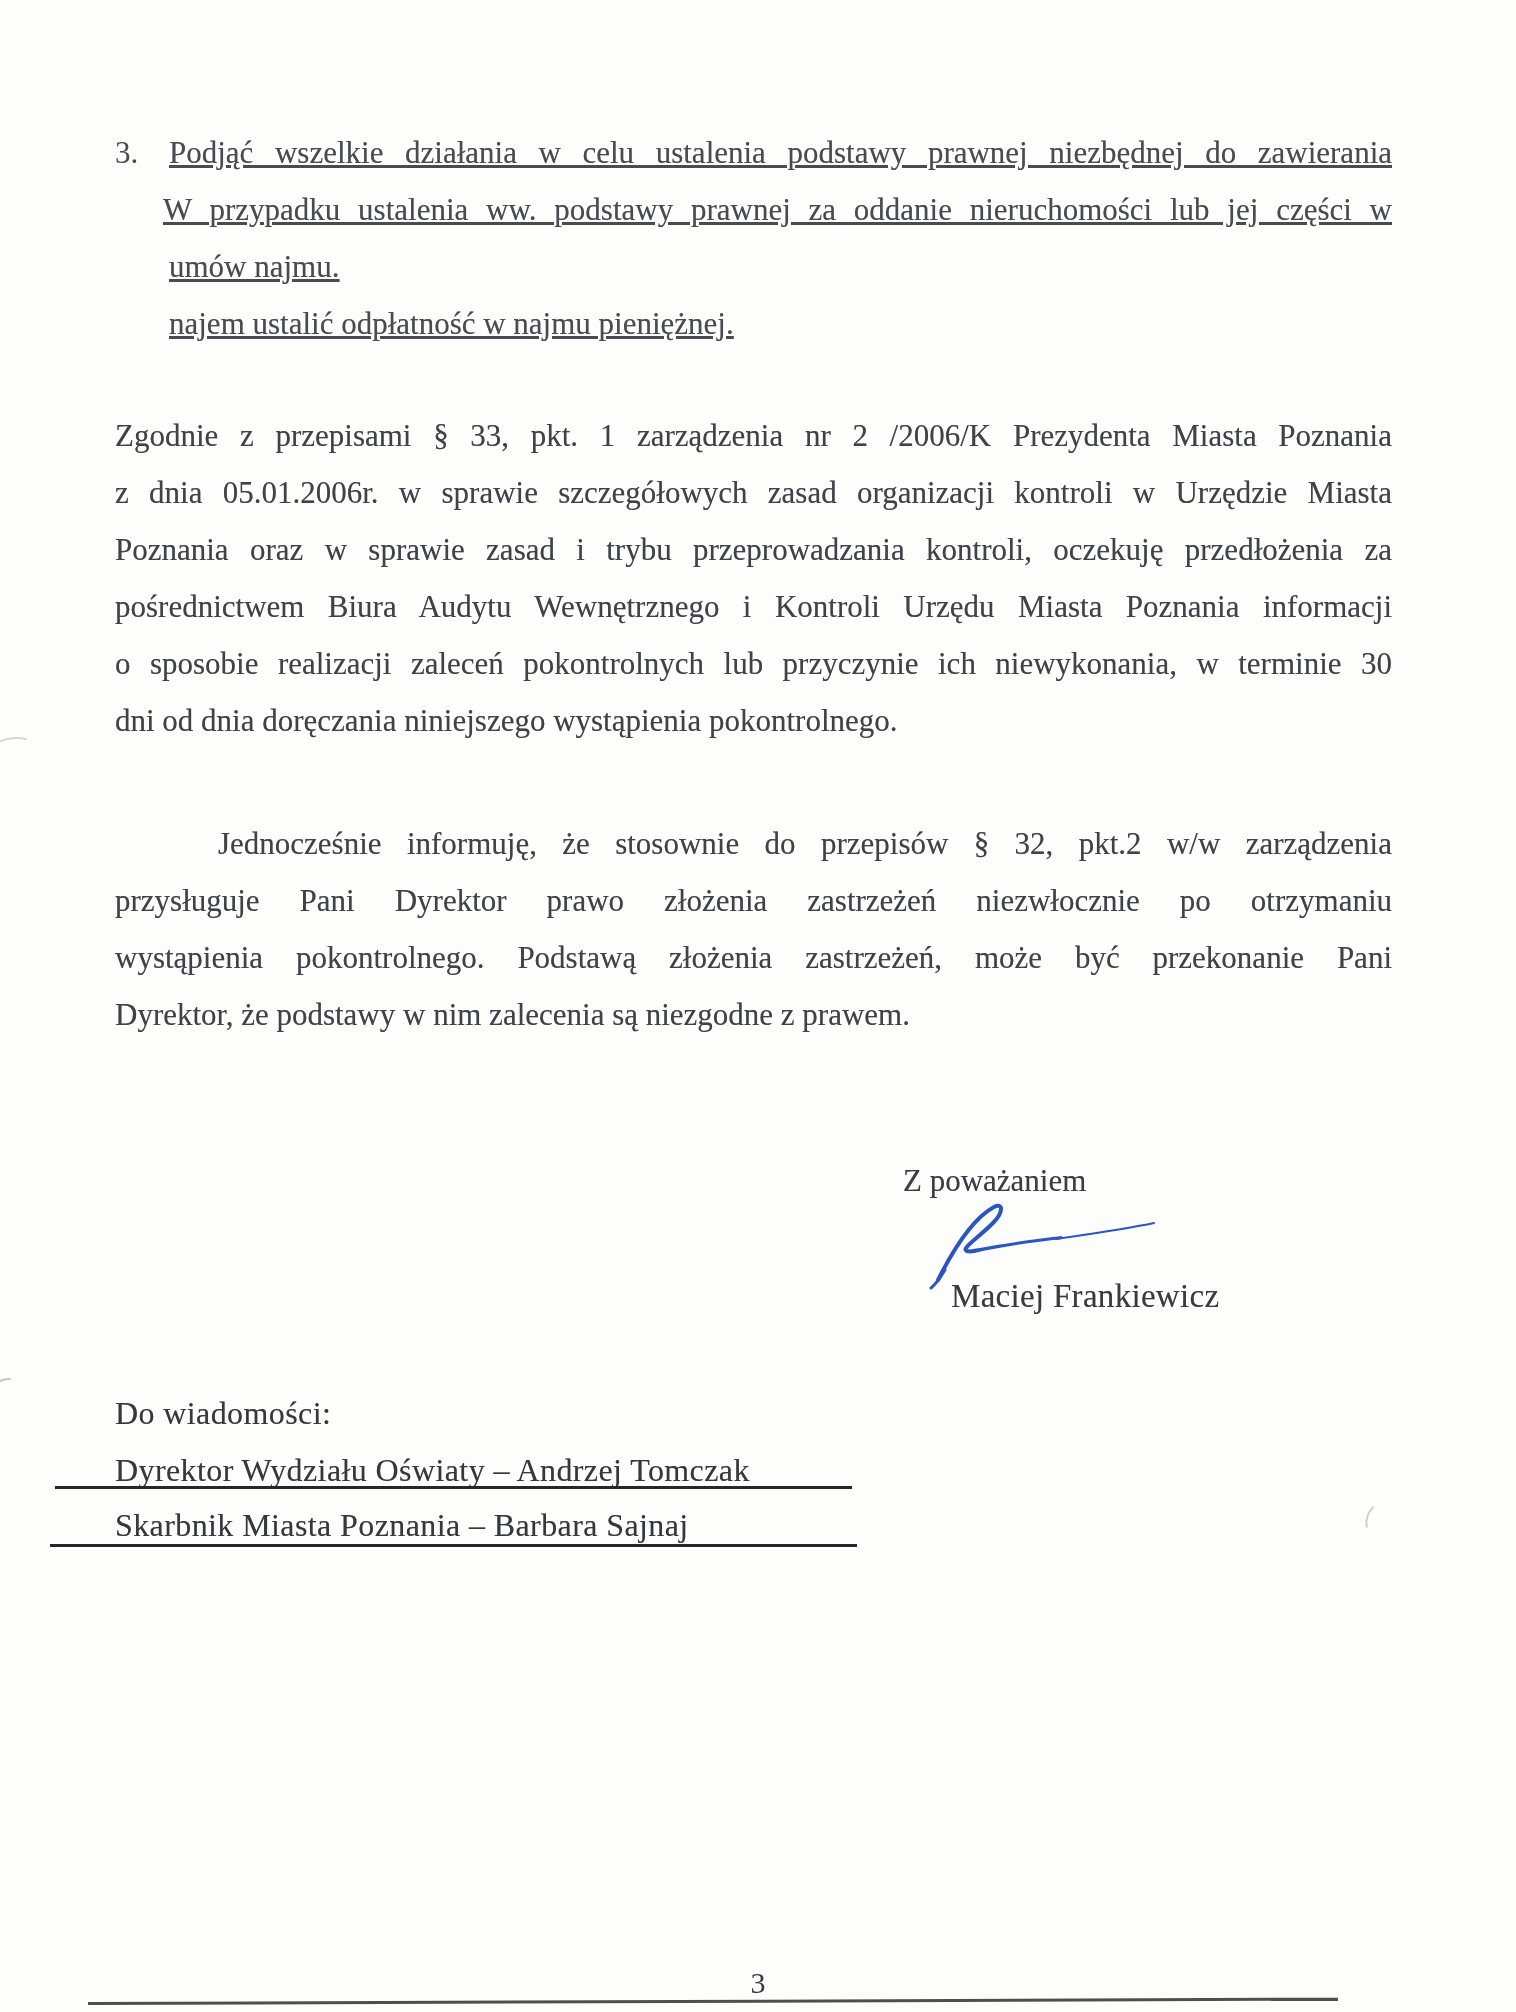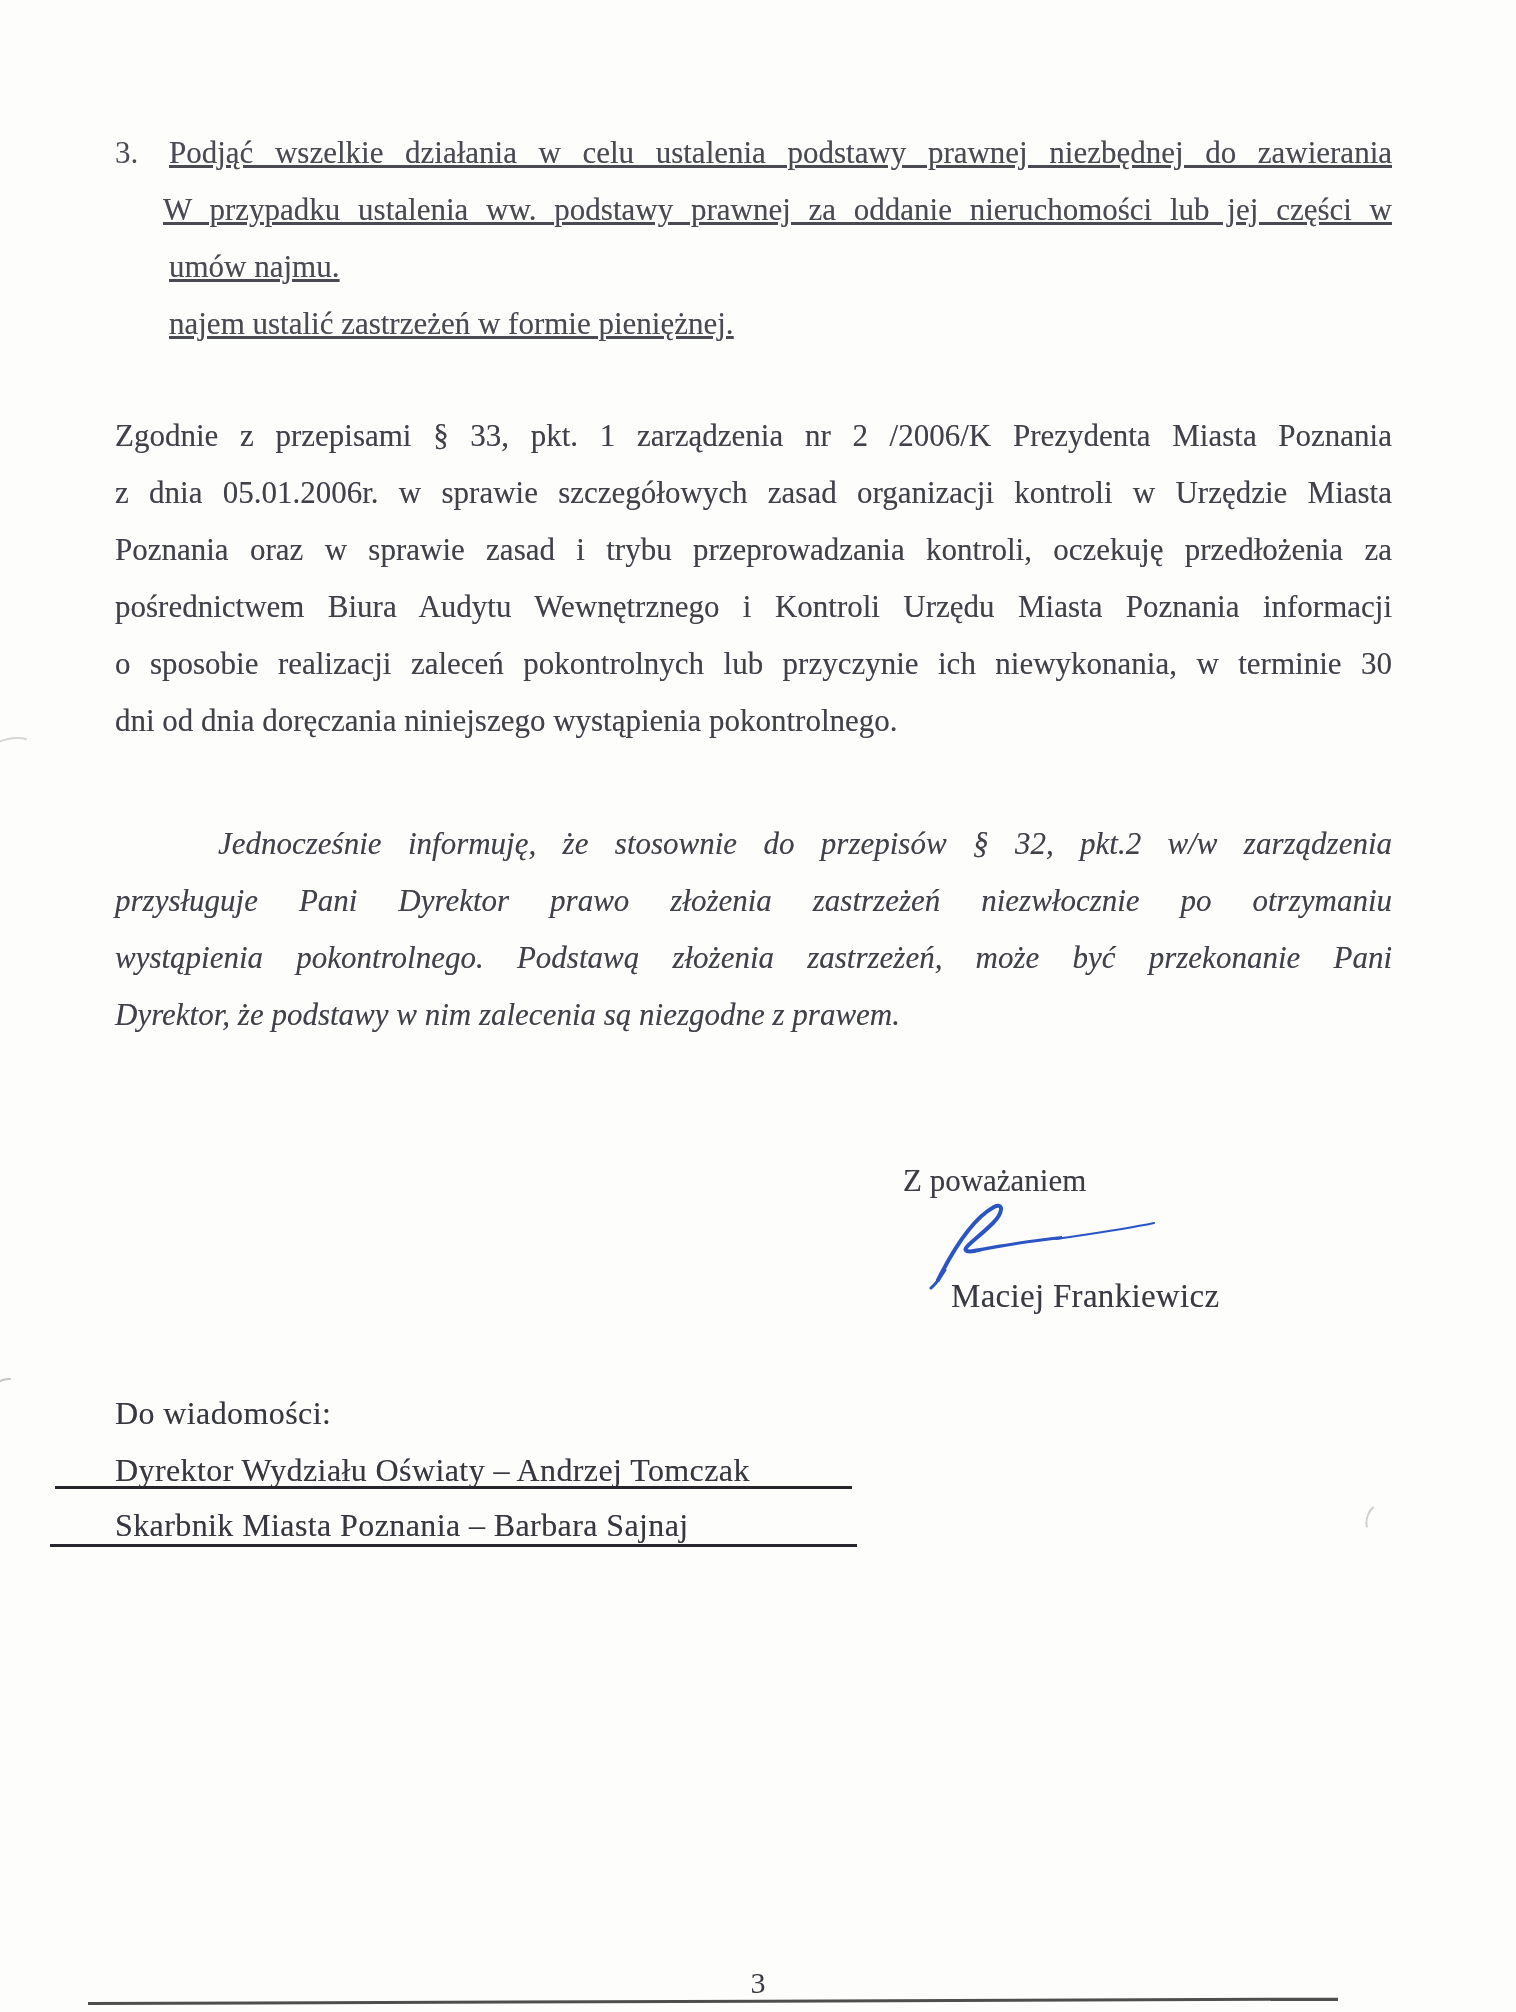--- a/index.html
+++ b/index.html
@@ -33,33 +33,33 @@
   svg .ink{stroke:#2b54c5;fill:none;stroke-linecap:round;stroke-linejoin:round;}
 </style>
 </head>
 <body>
 
 <div class="abs marker faded" style="left:115px;top:124px;">3.</div>
 <div class="abs body-text faded" style="left:169px;top:124px;width:1223px;text-decoration:underline;">
   <div class="line just">Podjąć wszelkie działania w celu ustalenia podstawy prawnej niezbędnej do zawierania</div>
   <div class="line just shiftl">W  przypadku ustalenia ww. podstawy prawnej za oddanie nieruchomości lub jej części w</div>
   <div class="line">umów najmu.</div>
-  <div class="line">najem ustalić zastrzeżeń w formie pieniężnej.</div>
+  <div class="line">najem ustalić odpłatność w najmu pieniężnej.</div>
 </div>
 
 <div class="abs body-text" style="left:115px;top:407px;width:1277px;">
   <div class="line just">Zgodnie z przepisami § 33, pkt. 1 zarządzenia nr 2 /2006/K Prezydenta Miasta Poznania</div>
   <div class="line just">z dnia 05.01.2006r. w sprawie szczegółowych zasad organizacji kontroli w Urzędzie Miasta</div>
   <div class="line just">Poznania  oraz w sprawie zasad i trybu przeprowadzania kontroli, oczekuję przedłożenia za</div>
   <div class="line just">pośrednictwem Biura Audytu Wewnętrznego  i Kontroli Urzędu Miasta Poznania informacji</div>
   <div class="line just">o sposobie realizacji zaleceń pokontrolnych lub przyczynie ich niewykonania, w terminie 30</div>
   <div class="line">dni od dnia doręczania niniejszego wystąpienia pokontrolnego.</div>
 </div>
 
-<div class="abs body-text" style="left:115px;top:815px;width:1277px;font-style:italic;">
+<div class="abs body-text" style="left:115px;top:815px;width:1277px;">
   <div class="line just indent">Jednocześnie informuję, że stosownie do przepisów § 32, pkt.2 w/w zarządzenia</div>
   <div class="line just">przysługuje Pani Dyrektor prawo złożenia zastrzeżeń niezwłocznie po otrzymaniu</div>
   <div class="line just">wystąpienia pokontrolnego. Podstawą złożenia zastrzeżeń, może być przekonanie Pani</div>
   <div class="line">Dyrektor,  że podstawy w nim zalecenia są niezgodne z prawem.</div>
 </div>
 
 <div class="abs salutation line" style="left:903px;top:1152px;">Z poważaniem</div>
 
 <svg class="abs" style="left:926px;top:1198px;" width="236" height="94" viewBox="0 0 236 94">
   <path class="ink" stroke-width="4" d="M12,82 C24,58 44,22 68,9 C78,4 77,15 67,25 C54,38 43,45 40,50 C38,53 42,54 48,53"></path>

